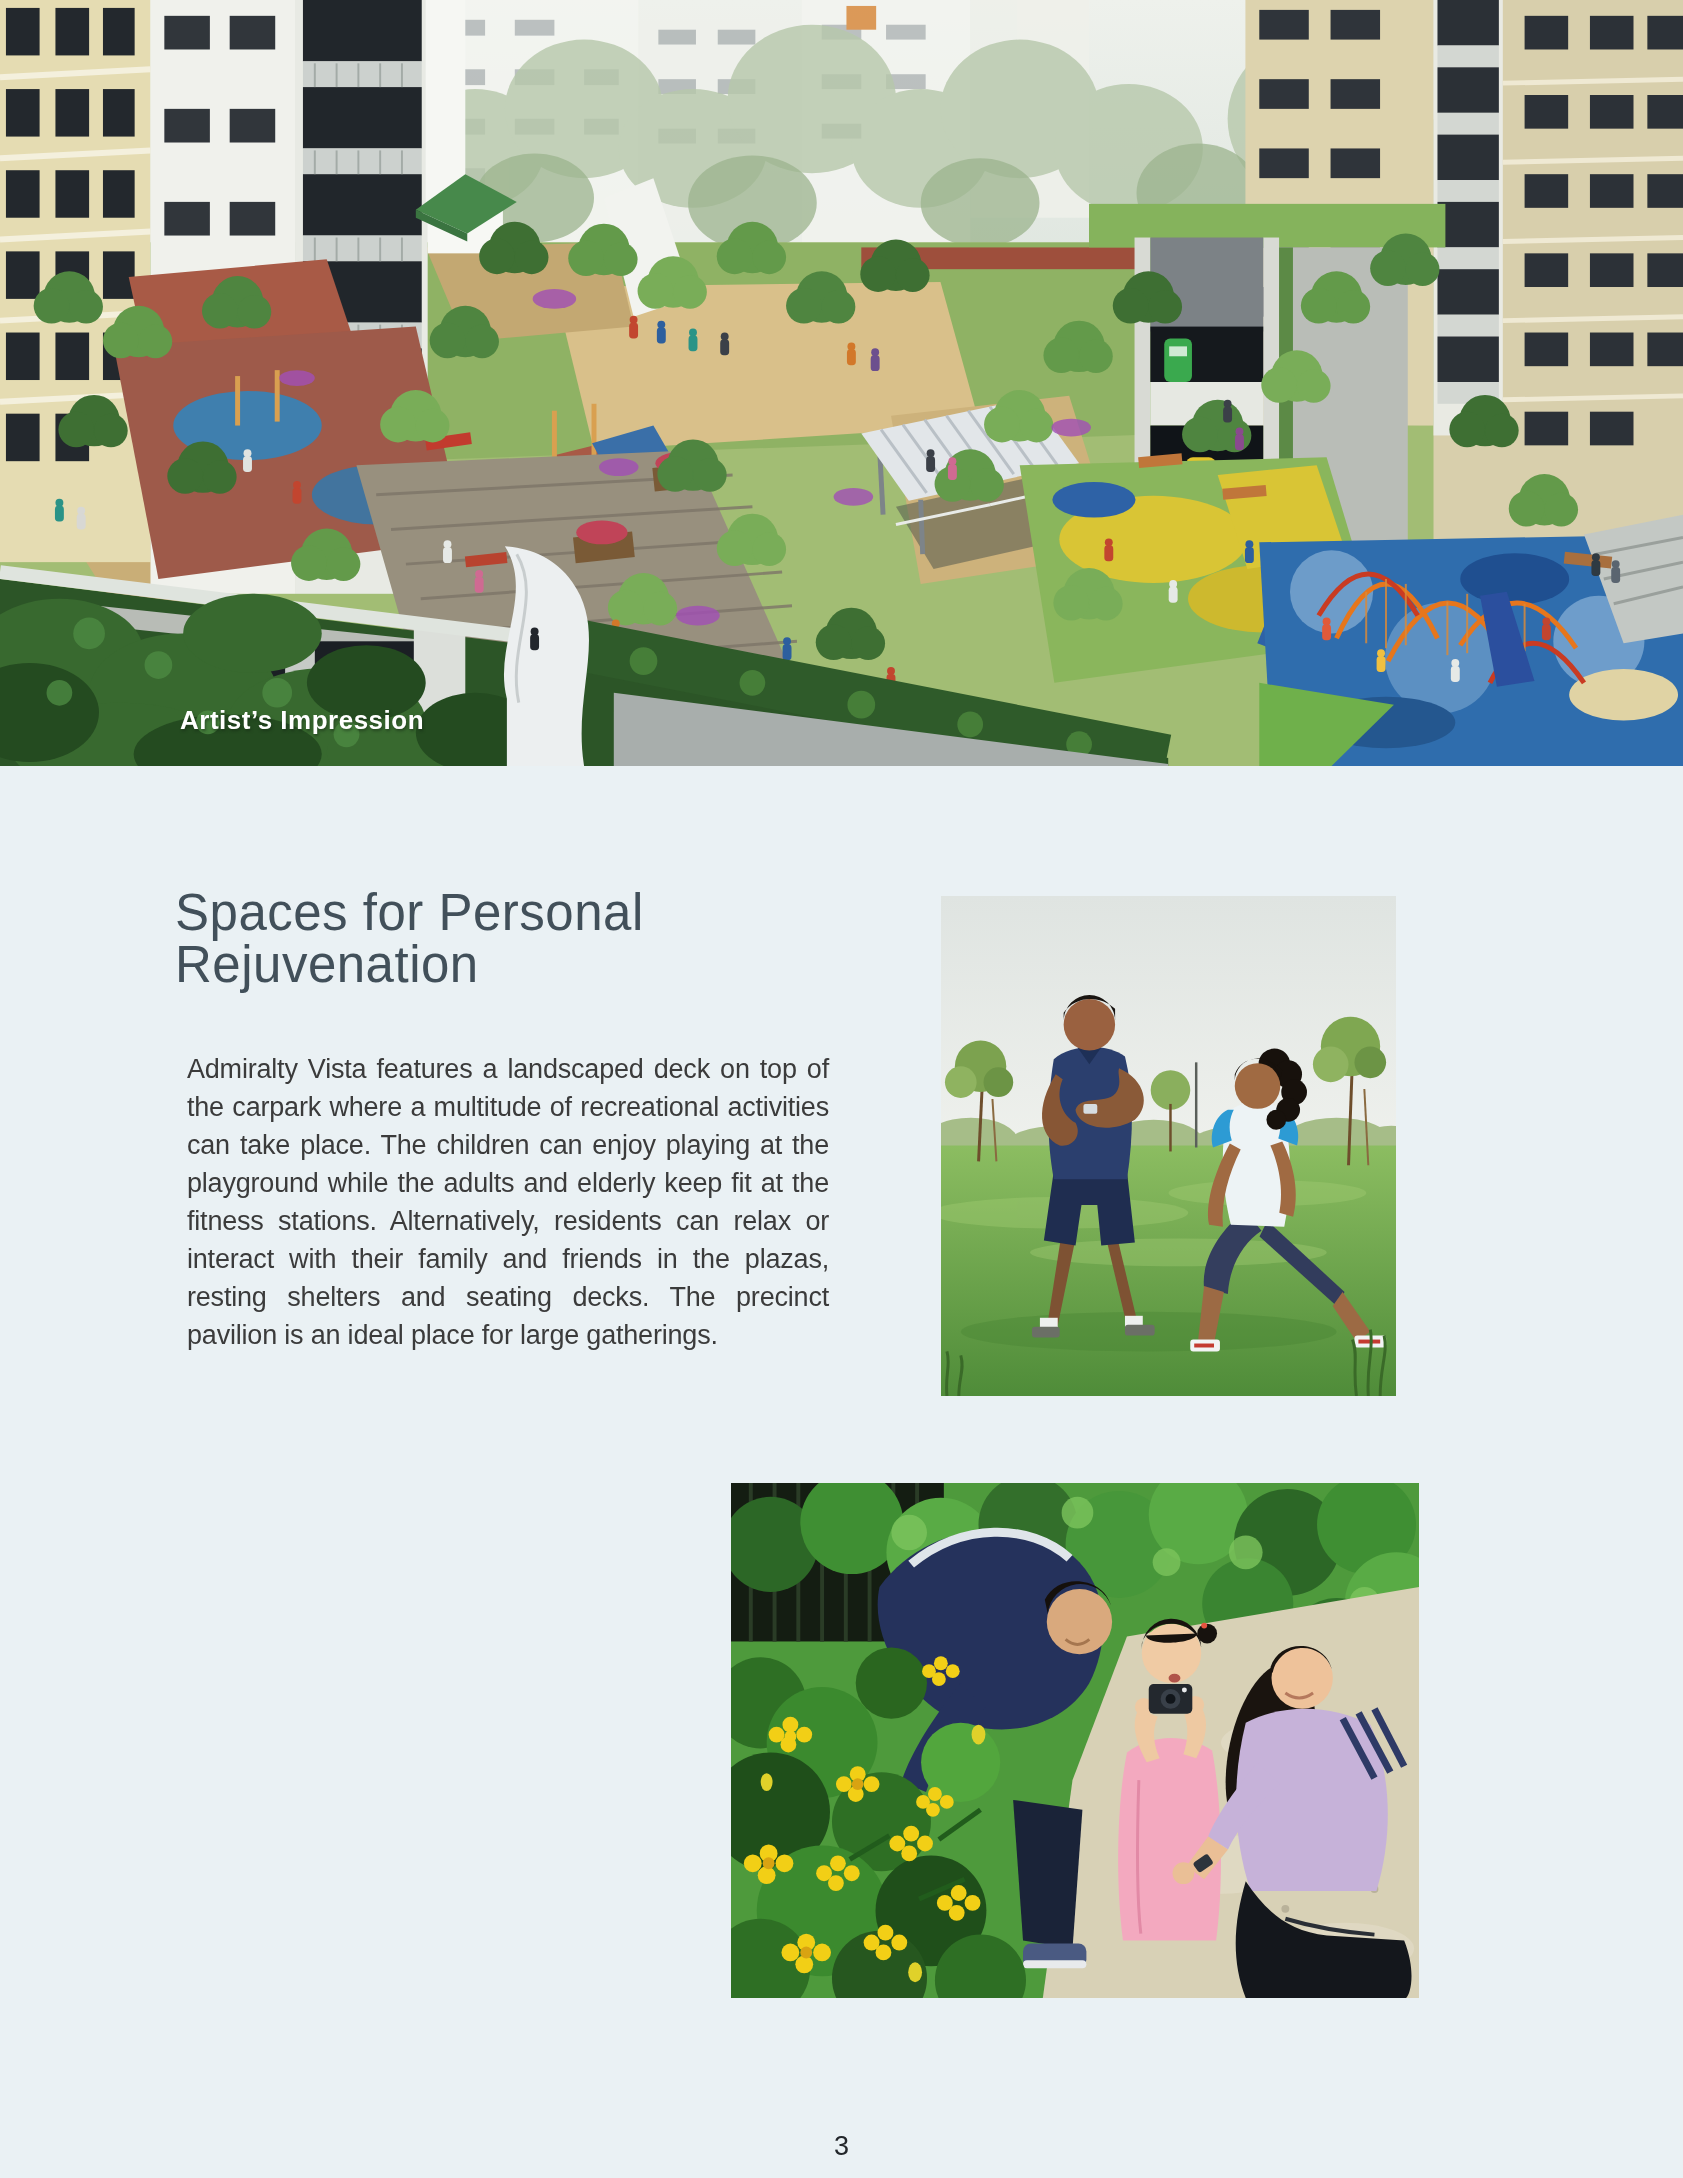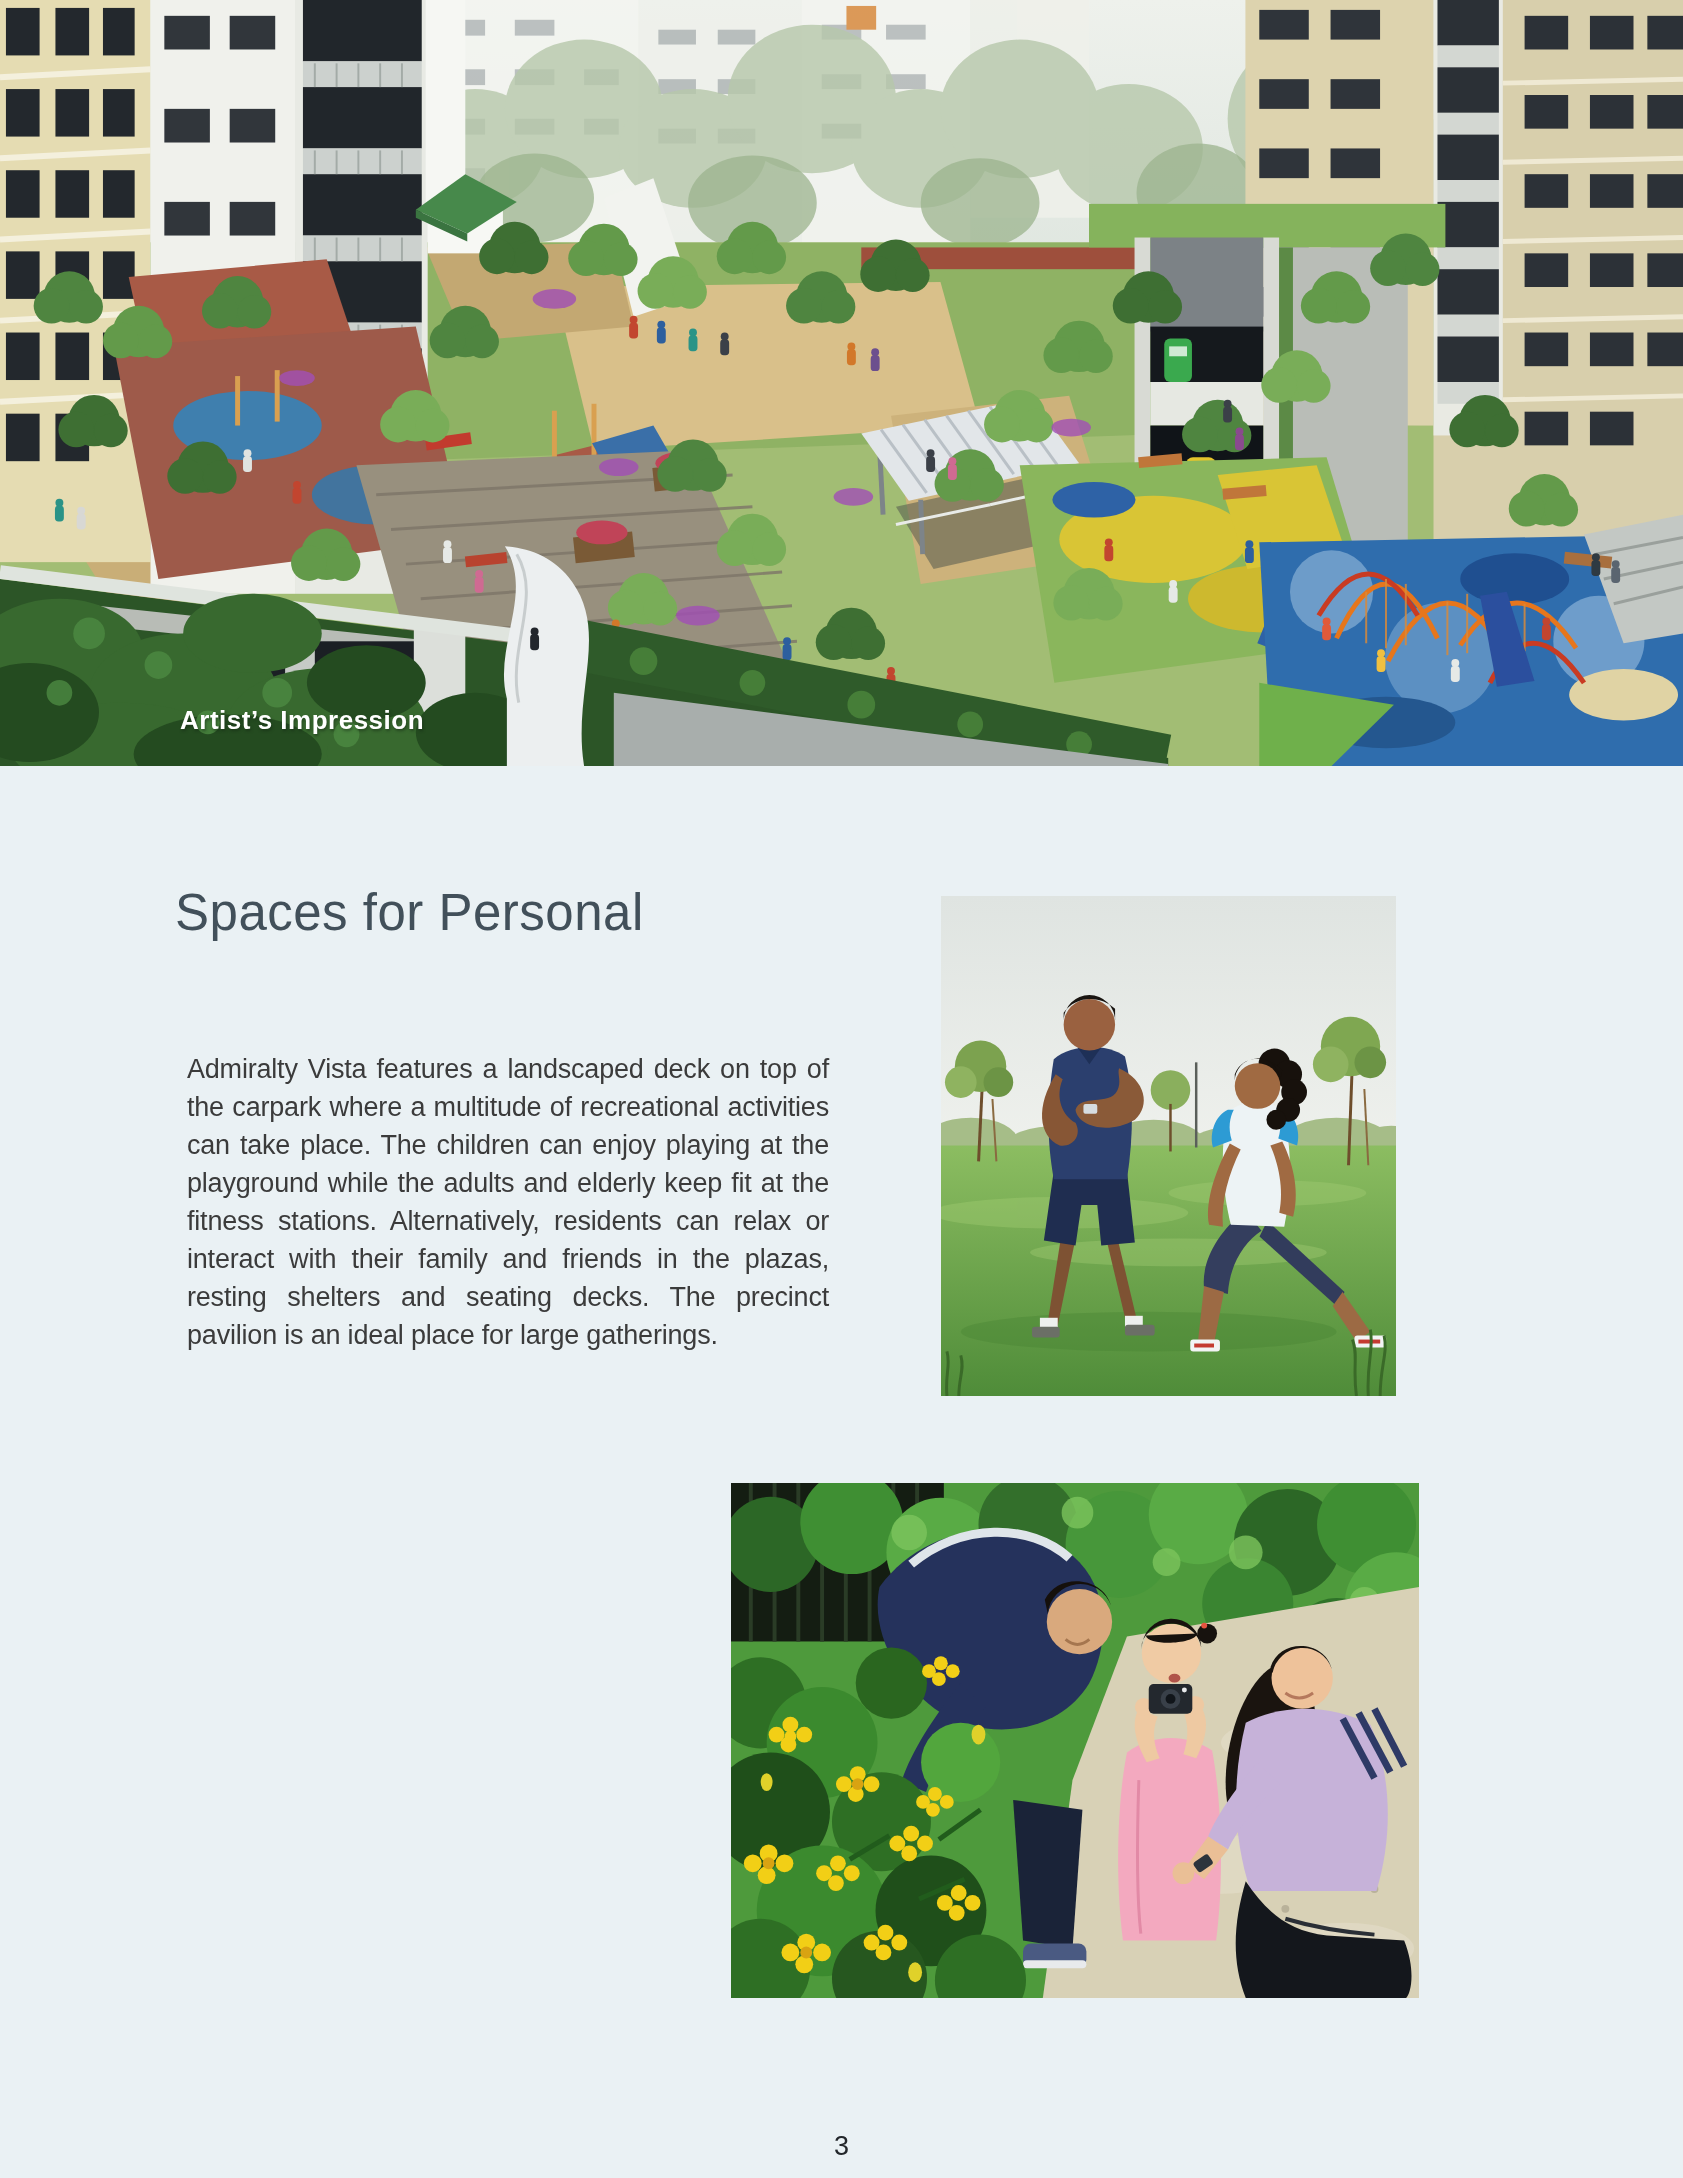--- a/index.html
+++ b/index.html
@@ -522,20 +522,21 @@
           <path d="M522,560 C548,604 512,654 524,710" stroke="#c8cdce" stroke-width="3" fill="none"></path>
           <use href="#prs" x="540" y="650" fill="#22262c"></use>
         </g>
       </g>
     </svg>
     <figcaption class="hero-label">Artist’s Impression</figcaption>
   </figure>
 
   <h1 class="headline">
     <span>Spaces for Personal</span>
+    <span>Rejuvenation</span>
   </h1>
 
   <p class="bodycopy">Admiralty Vista features a landscaped deck on top of the carpark where a multitude of recreational activities can take place. The children can enjoy playing at the playground while the adults and elderly keep fit at the fitness stations. Alternatively, residents can relax or interact with their family and friends in the plazas, resting shelters and seating decks. The precinct pavilion is an ideal place for large gatherings.</p>
 
   <figure class="photo photo-exercise">
     <svg viewBox="0 0 460 505" preserveAspectRatio="none">
       <defs>
         <linearGradient id="p1sky" x1="0" y1="0" x2="0" y2="1">
             <stop offset="0" stop-color="#dfe4e1"></stop>
             <stop offset="1" stop-color="#eff1ed"></stop>

